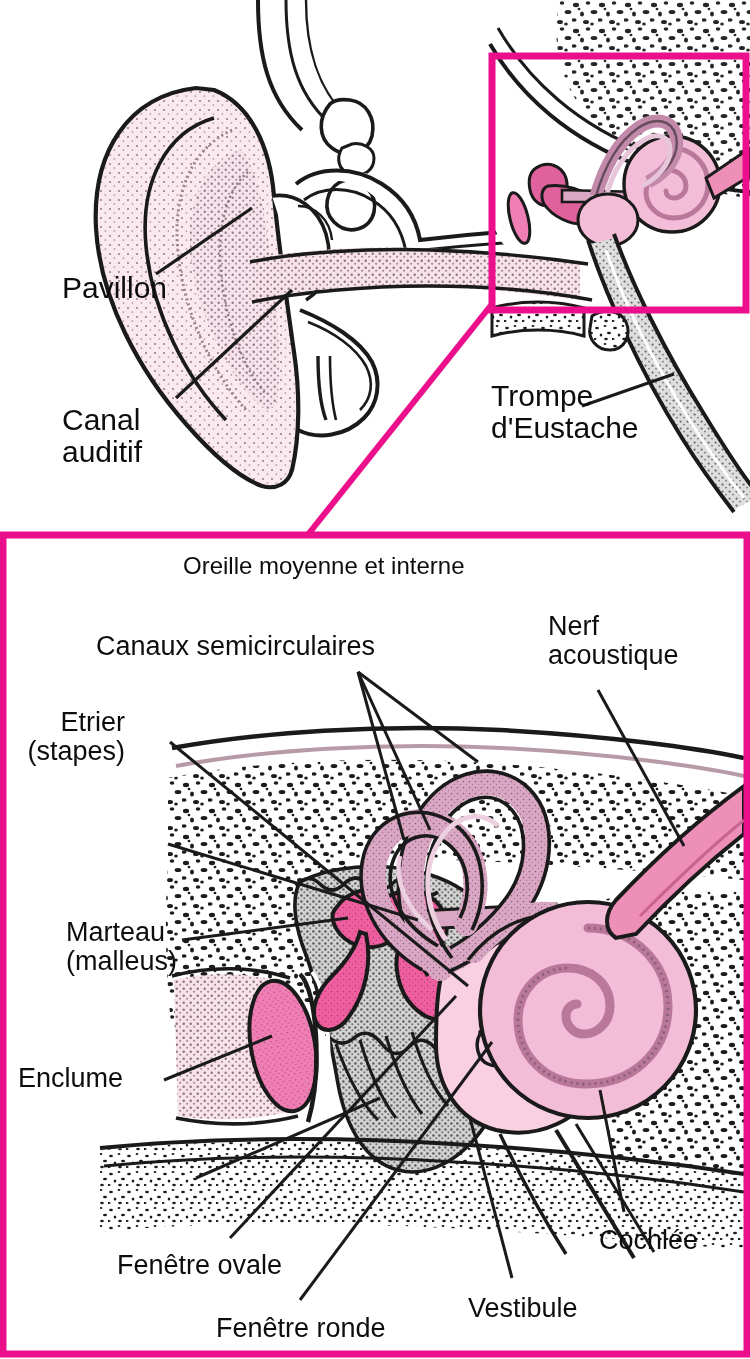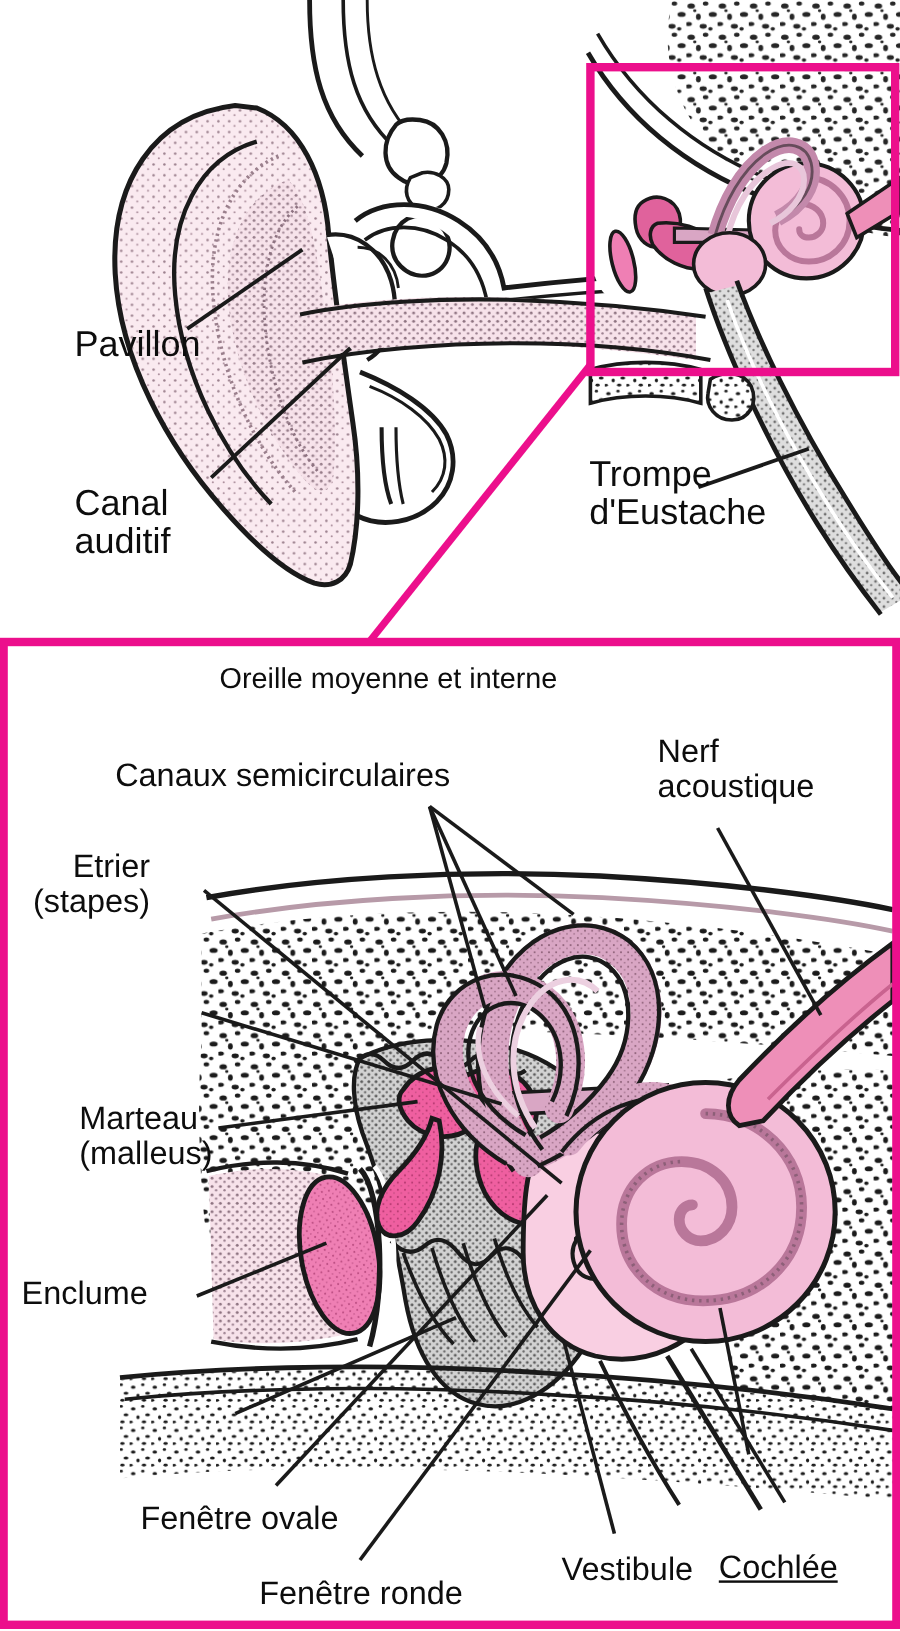--- a/index.html
+++ b/index.html
@@ -346,15 +346,15 @@
 <div class="lbl mid" style="left:548px;top:612px;">Nerf
 acoustique</div>
 <div class="lbl mid" style="left:20px;top:708px;text-align:right;">Etrier
  (stapes)</div>
 <div class="lbl mid" style="left:18px;top:918px;margin-left:48px;">Marteau
 (malleus)</div>
 <div class="lbl mid" style="left:18px;top:1064px;">Enclume</div>
 <div class="lbl mid" style="left:73px;top:1251px;margin-left:44px;">Fenêtre ovale</div>
 <div class="lbl mid" style="left:216px;top:1314px;">Fenêtre ronde</div>
 <div class="lbl mid" style="left:468px;top:1294px;">Vestibule</div>
-<div class="lbl mid" style="left:599px;top:1292px;text-decoration:underline;">Cochlée</div>
+<div class="lbl mid" style="left:599px;top:1226px;">Cochlée</div>
 
 </div>
 
 </body></html>

